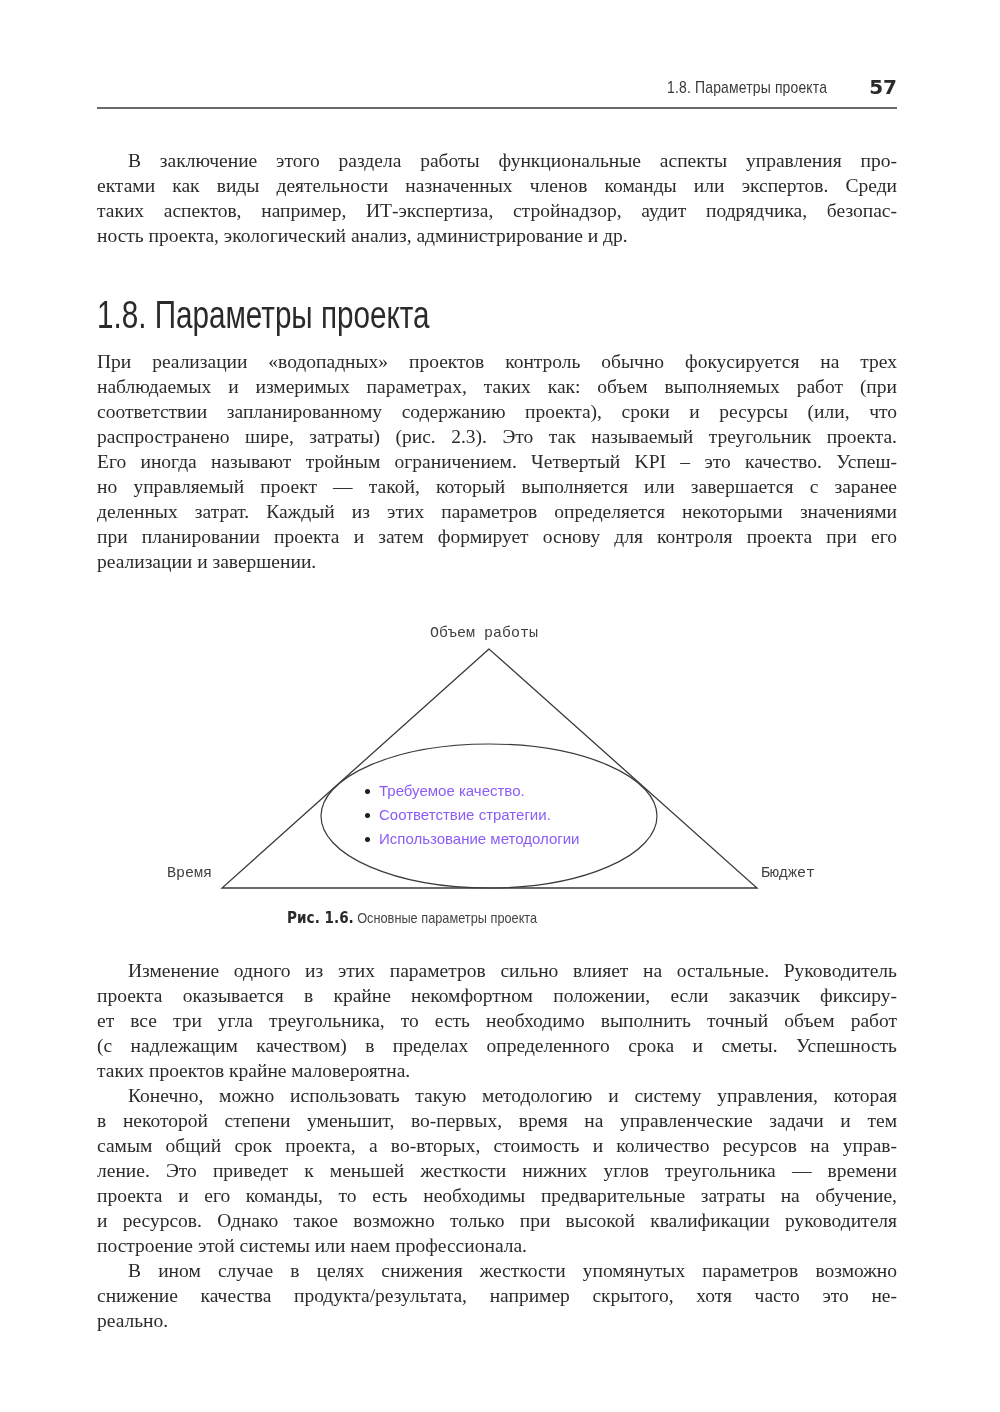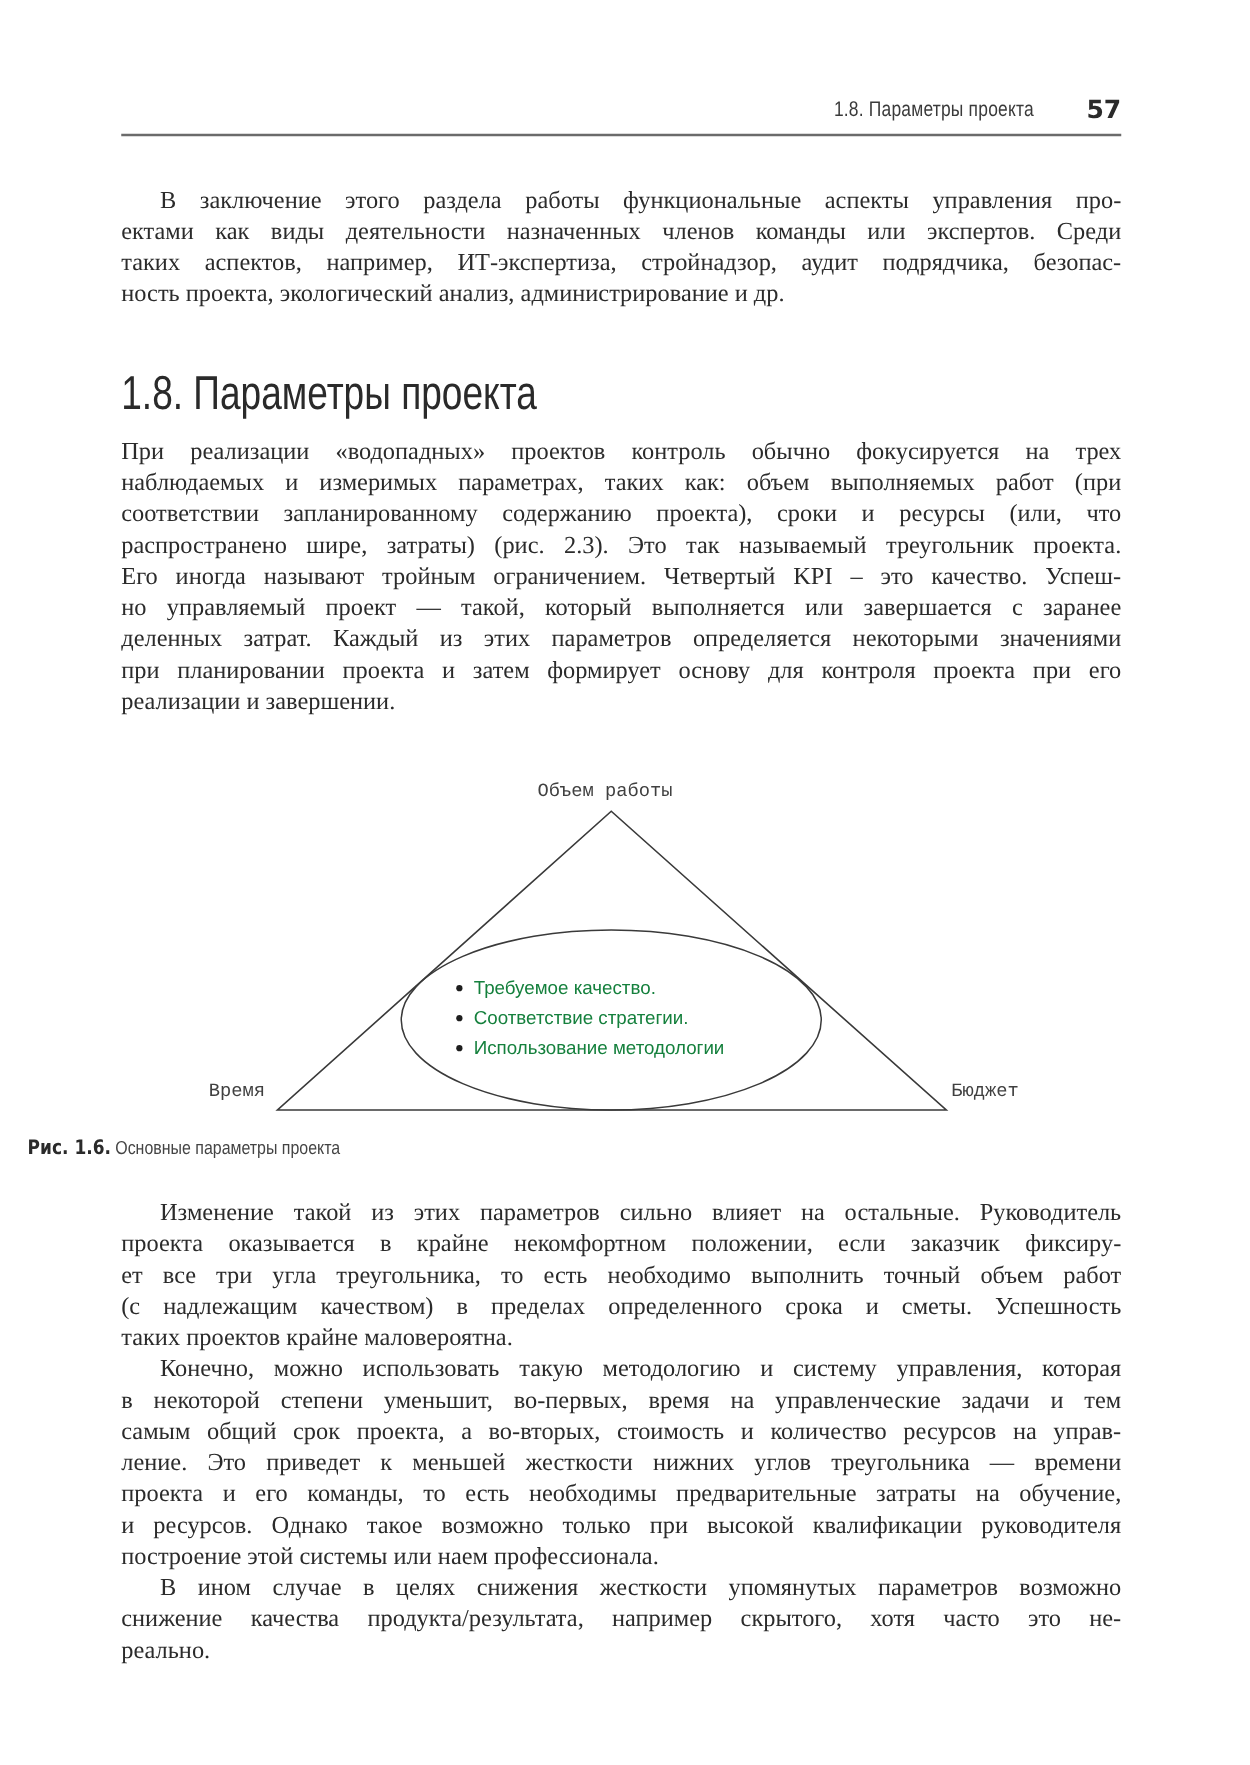--- a/index.html
+++ b/index.html
@@ -14,25 +14,25 @@
   .body-text { position: absolute; left: 97px; width: 800px; font-family: "Liberation Serif", serif; font-size: 19.5px; color: #2b2b2b; }
   .line { display: block; height: 25px; line-height: 25px; white-space: nowrap; text-align: justify; text-align-last: justify; }
   .line.last { text-align-last: left; }
   .line.indent { padding-left: 31px; }
 
   .section-title { position: absolute; left: 97px; top: 294px; font-family: "Liberation Sans", sans-serif; font-size: 38px; color: #2a2a2a; transform: scaleX(0.78); transform-origin: left center; white-space: nowrap; }
 
   .figure { position: absolute; left: 0; top: 615px; width: 1000px; height: 320px; }
   .figure svg { position: absolute; left: 0; top: 0; }
   .fig-label { position: absolute; font-family: Liberation Mono, monospace; font-size: 15px; color: #404040; white-space: nowrap; }
-  .fig-bullets { position: absolute; left: 365px; top: 164px; font-family: "Liberation Sans", sans-serif; font-size: 15px; color: #15803d; }
+  .fig-bullets { position: absolute; left: 365px; top: 164px; font-family: "Liberation Sans", sans-serif; font-size: 15px; color: #8b5cf6; }
   .fig-bullet { height: 24px; line-height: 24px; white-space: nowrap; }
   .fig-bullet .dot { display: inline-block; width: 5px; height: 5px; border-radius: 50%; background: #1e1e1e; margin-right: 9px; vertical-align: middle; position: relative; top: -1px; }
 
-  .caption { position: absolute; left: 0; width: 824px; top: 908px; white-space: nowrap; }
+  .caption { position: absolute; left: 0; width: 824px; top: 908px; text-align: center; white-space: nowrap; }
   .caption-inner { display: inline-block; transform: scaleX(0.85); }
   .cap-bold { font-family: "DejaVu Sans", sans-serif; font-weight: bold; font-size: 16px; color: #2a2a2a; }
   .cap-text { font-family: "Liberation Sans", sans-serif; font-size: 15px; color: #444; }
 </style>
 </head>
 <body>
 
 <div class="page">
 
   <div class="running-head">
@@ -78,21 +78,21 @@
   </div>
 
   <div class="caption">
     <span class="caption-inner">
       <span class="cap-bold">Рис. 1.6.</span>
       <span class="cap-text">Основные параметры проекта</span>
     </span>
   </div>
 
   <div class="body-text" style="top:958px;">
-    <div class="line indent">Изменение такой из этих параметров сильно влияет на остальные. Руководитель</div>
+    <div class="line indent">Изменение одного из этих параметров сильно влияет на остальные. Руководитель</div>
     <div class="line">проекта оказывается в крайне некомфортном положении, если заказчик фиксиру-</div>
     <div class="line">ет все три угла треугольника, то есть необходимо выполнить точный объем работ</div>
     <div class="line">(с надлежащим качеством) в пределах определенного срока и сметы. Успешность</div>
     <div class="line last">таких проектов крайне маловероятна.</div>
   </div>
 
   <div class="body-text" style="top:1083px;">
     <div class="line indent">Конечно, можно использовать такую методологию и систему управления, которая</div>
     <div class="line">в некоторой степени уменьшит, во-первых, время на управленческие задачи и тем</div>
     <div class="line">самым общий срок проекта, а во-вторых, стоимость и количество ресурсов на управ-</div>

